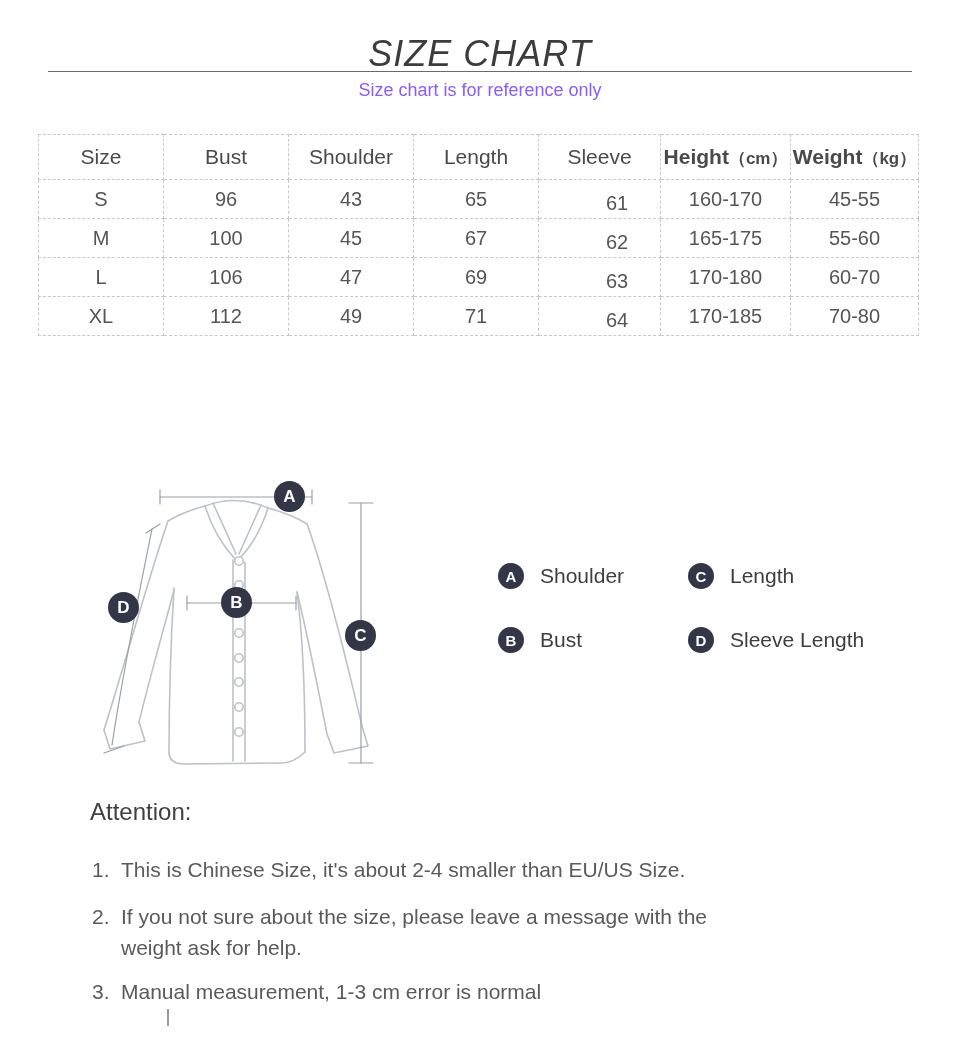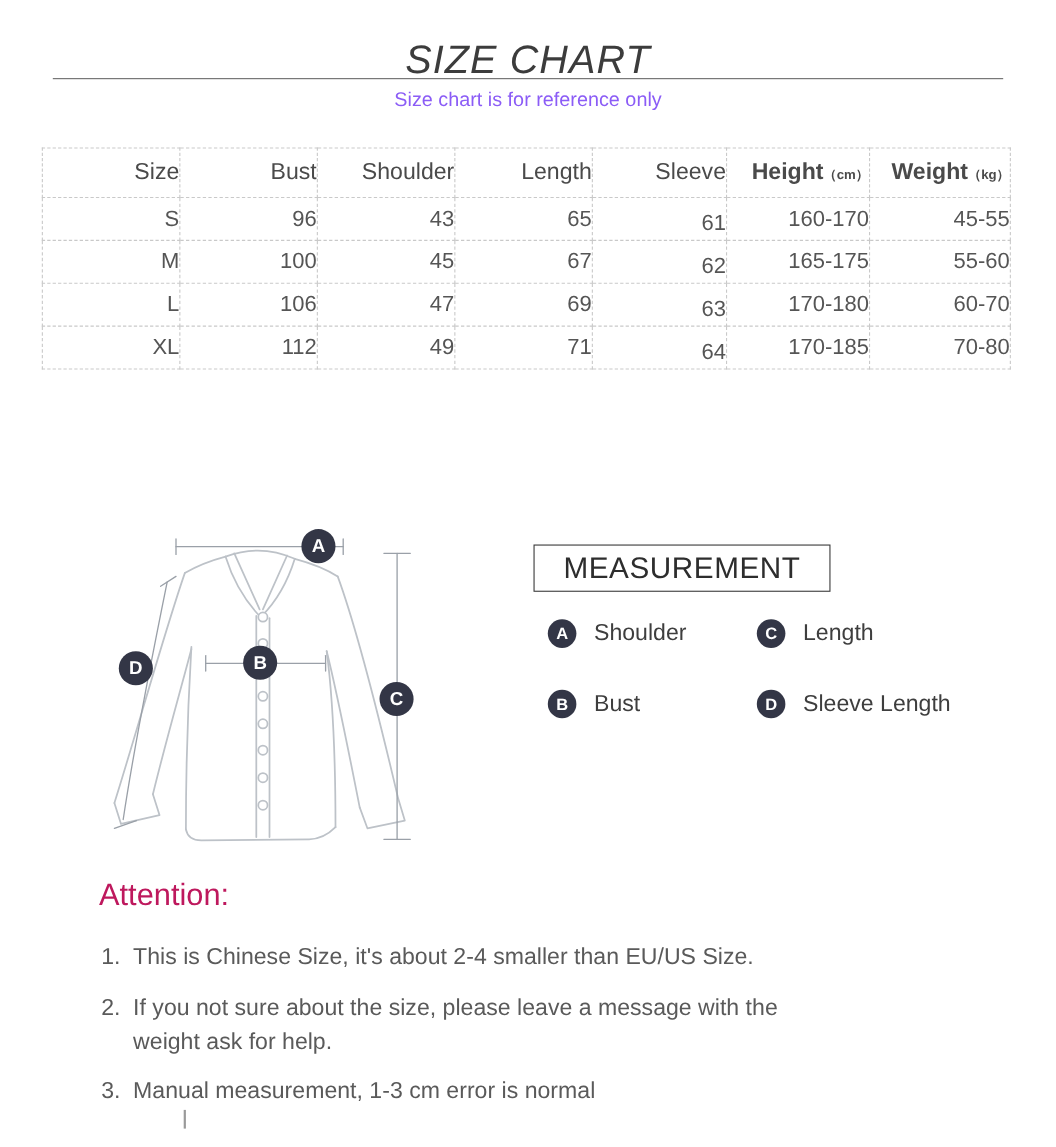--- a/index.html
+++ b/index.html
@@ -9,25 +9,25 @@
   
   .title{position:absolute;top:33px;left:0;width:100%;text-align:center;
          font-size:36px;letter-spacing:1px;color:#3c3c3c;font-style:italic;}
   .divider{position:absolute;top:71px;left:48px;width:864px;height:0;border-top:1px solid #6a6a6a;}
   .subtitle{position:absolute;top:80px;left:0;width:100%;text-align:center;
             font-size:18px;color:#8b5cf6;}
 
   
   .size-table{position:absolute;top:134px;left:38px;width:880px;
               border-collapse:collapse;table-layout:fixed;}
-  .size-table th,.size-table td{border:1px dashed #c9c9c9;text-align:right;vertical-align:middle;
+  .size-table th,.size-table td{border:1px dashed #c9c9c9;text-align:center;vertical-align:middle;
               padding:0;overflow:hidden;}
   .size-table thead th{height:44px;font-size:21px;font-weight:400;color:#4a4a4a;}
   .size-table thead th.bold-col{font-weight:700;}
-  .size-table thead th .unit{font-size:12px;}
+  .size-table thead th .unit{font-size:17px;}
   .size-table tbody td{height:38px;font-size:20px;color:#555;}
   .size-table tbody td:nth-child(5) span{display:inline-block;transform:translateY(4px);margin-left:35px;}
 
   
   .shirt{position:absolute;top:458px;left:50px;width:400px;height:350px;}
   .marker{position:absolute;width:31px;height:31px;border-radius:50%;background:#333646;
           color:#fff;font-size:17px;font-weight:700;display:flex;align-items:center;
           justify-content:center;}
   .marker.m-a{left:274px;top:481px;}
   .marker.m-b{left:221px;top:587px;}
@@ -41,21 +41,21 @@
   .legend-item{position:absolute;display:flex;align-items:center;font-size:21px;color:#3e3e3e;}
   .legend-item .lbadge{width:26px;height:26px;border-radius:50%;background:#333646;color:#fff;
         font-size:15px;font-weight:700;display:flex;align-items:center;justify-content:center;
         margin-right:16px;flex:none;}
   #legend .legend-item:nth-child(1){left:498px;top:563px;}
   #legend .legend-item:nth-child(2){left:688px;top:563px;}
   #legend .legend-item:nth-child(3){left:498px;top:627px;}
   #legend .legend-item:nth-child(4){left:688px;top:627px;}
 
   
-  .attn-h{position:absolute;left:90px;top:798px;font-size:28px;color:#be185d;}
+  .attn-h{position:absolute;left:90px;top:798px;font-size:24px;color:#404040;}
   .attn-item{position:absolute;display:flex;font-size:21px;color:#5a5a5a;line-height:31px;}
   .attn-item .num{width:29px;flex:none;}
   .attn-item .txt{white-space:pre-line;}
   #attn-list .attn-item:nth-child(1){left:92px;top:854px;}
   #attn-list .attn-item:nth-child(2){left:92px;top:901px;}
   #attn-list .attn-item:nth-child(3){left:92px;top:976px;}
   .cursor-mark{position:absolute;left:167px;top:1009px;width:2px;height:17px;background:#9a9a9a;}
 </style>
 </head>
 <body>
@@ -182,23 +182,20 @@
         <path d="M54,295 L74,288"></path>
     </g>
   </svg>
   <div id="markers">
       <div class="marker m-a">A</div>
       <div class="marker m-b">B</div>
       <div class="marker m-c">C</div>
       <div class="marker m-d">D</div>
     </div>
 
-  <div class="mbox">
-    <span>MEASUREMENT</span>
-  </div>
   <div id="legend">
       <div class="legend-item">
         <span class="lbadge">A</span>
         <span>Shoulder</span>
       </div>
       <div class="legend-item">
         <span class="lbadge">C</span>
         <span>Length</span>
       </div>
       <div class="legend-item">

